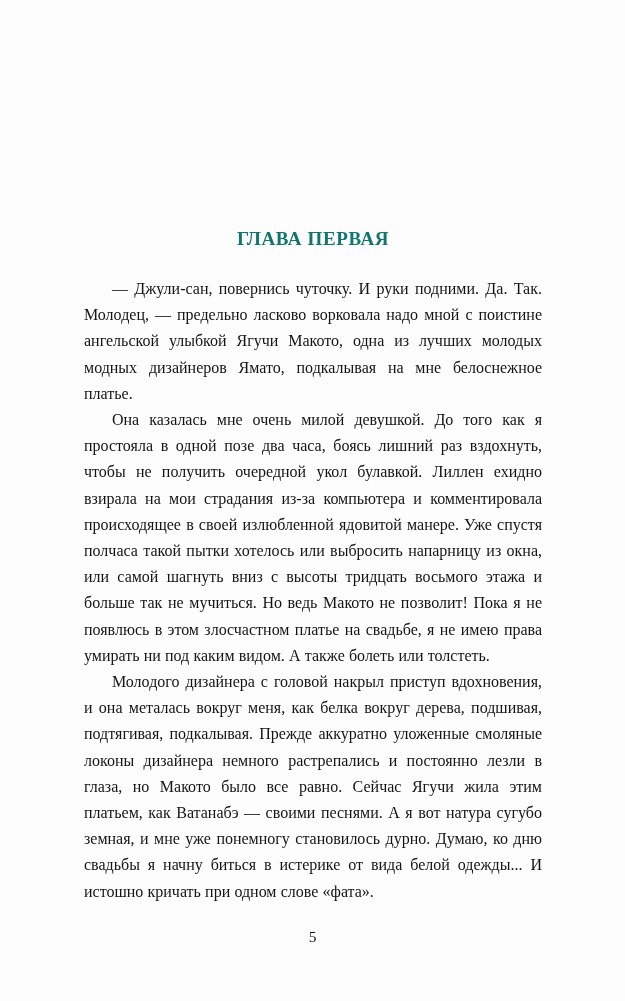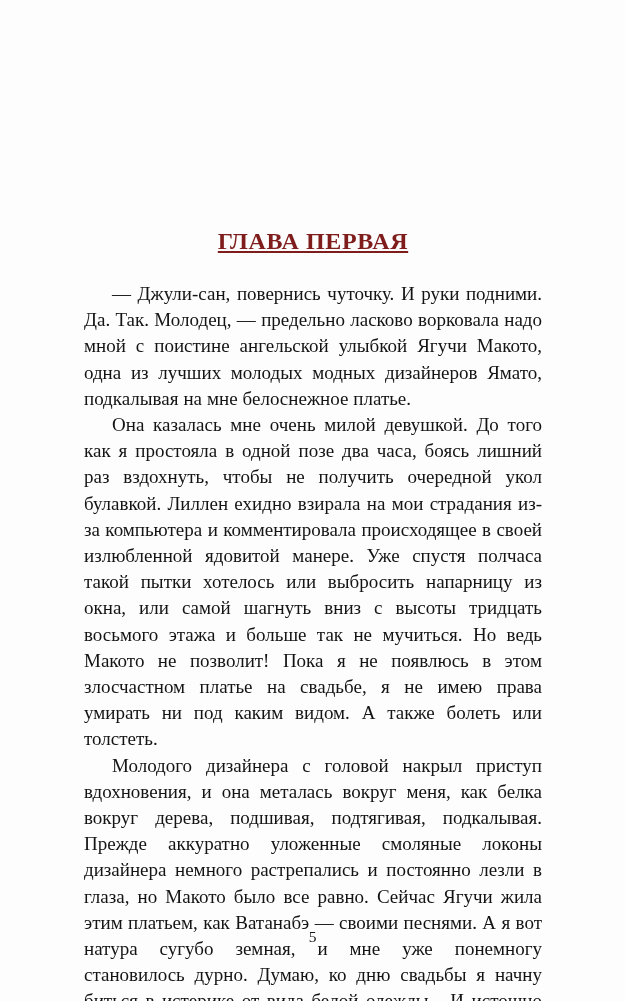--- a/index.html
+++ b/index.html
@@ -22,33 +22,32 @@
     box-sizing: border-box;
   }
   .text-block {
     position: absolute;
     left: 84px;
     top: 228px;
     width: 458px;
   }
   .chapter-title {
     text-align: center;
-    font-size: 24px;
+    font-size: 19px;
     font-weight: bold;
     letter-spacing: 0.6px;
     margin: 0 0 26px 0;
-    color: #7f1d1d;
+    color: #0f766e;
     font-family: "Liberation Serif", "DejaVu Serif", serif;
-    text-decoration: underline;
   }
   p.body-par {
     margin: 0;
     text-indent: 28px;
     text-align: justify;
-    font-size: 19px;
+    font-size: 16px;
     line-height: 26.2px;
     color: #141414;
     hyphens: manual;
     word-spacing: 0.2px;
   }
   .page-number {
     position: absolute;
     left: 0;
     right: 0;
     top: 928px;

